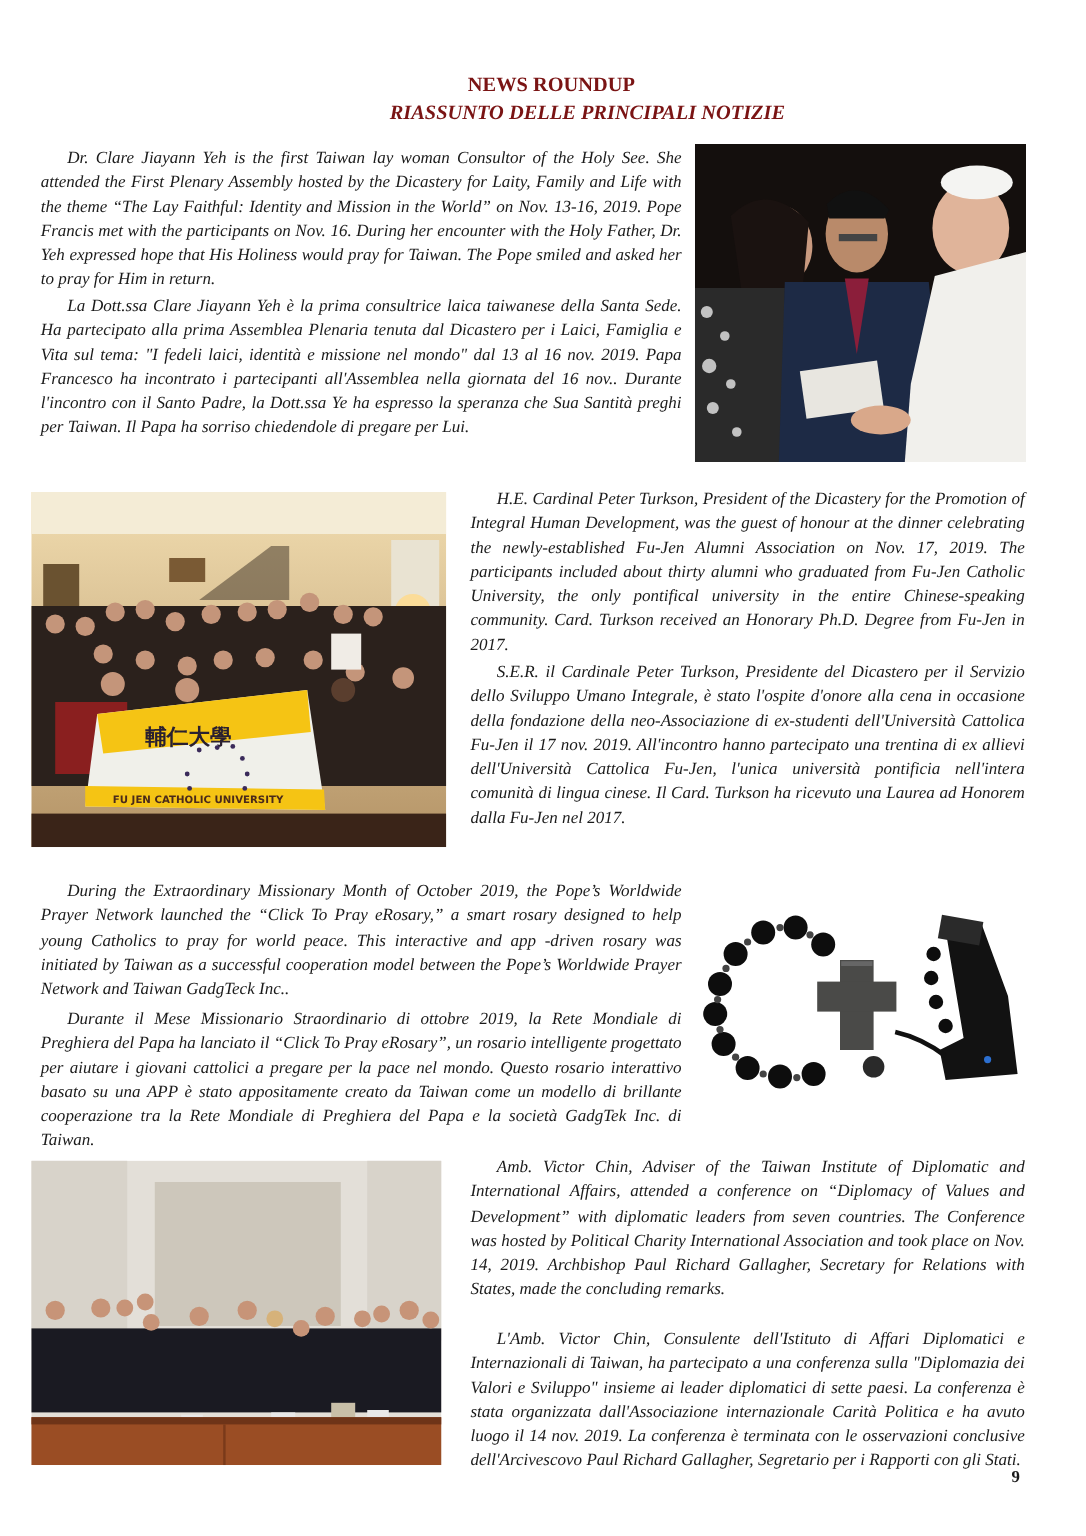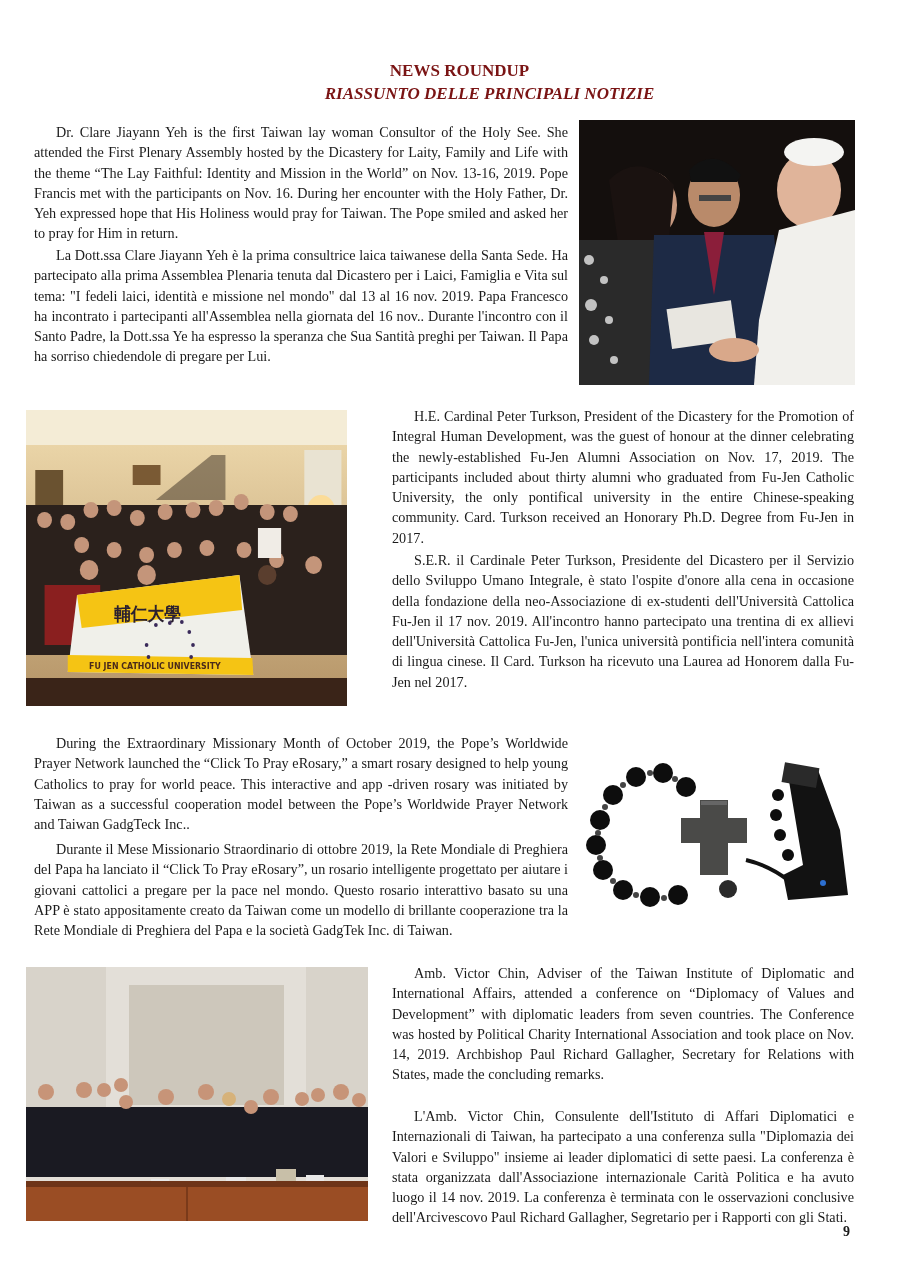--- a/index.html
+++ b/index.html
@@ -11,21 +11,21 @@
     .title {
       position: absolute; left: 0; width: 905px; text-align: center;
       color: #7a1414; font-weight: bold; margin: 0;
     }
     .title-en { top: 61px; font-size: 17px; left: 7px; }
     .title-it { top: 84px; font-size: 17px; font-style: italic; left: 37px; }
 
     .para {
       position: absolute; margin: 0;
       font-size: 14.2px; line-height: 20.3px;
-      text-align: justify; text-indent: 22px;
+      text-align: justify; text-indent: 22px; font-style: italic;
     }
     .para.it { }
 
     .photo {
       position: absolute; overflow: hidden;
     }
     .photo svg { display: block; width: 100%; height: 100%; }
 
     .page-number {
       position: absolute; left: 843px; top: 1224px;
@@ -64,21 +64,21 @@
     <rect x="90" y="185" width="65" height="40" fill="#e8e6e0" transform="rotate(-8 120 205)"></rect>
 
     <ellipse cx="230" cy="70" rx="32" ry="38" fill="#e0b49a"></ellipse>
     <ellipse cx="235" cy="32" rx="30" ry="14" fill="#f4f4f2"></ellipse>
     <path d="M200 110 L276 90 L276 265 L175 265 L180 200 Z" fill="#f1f0ec"></path>
 
     <ellipse cx="155" cy="230" rx="25" ry="12" fill="#d9a88a"></ellipse>
   </svg>
 </div>
 
-<div class="photo" style="left:26px; top:410px; width:321px; height:296px;">
+<div class="photo" style="left:26px; top:410px; width:346px; height:296px;">
   <svg viewBox="0 0 346 296" preserveAspectRatio="none">
     <defs>
       <linearGradient id="wall" x1="0" y1="0" x2="0" y2="1">
         <stop offset="0" stop-color="#f1ddb0"></stop>
         <stop offset="1" stop-color="#b49366"></stop>
       </linearGradient>
     </defs>
     <rect width="346" height="296" fill="url(#wall)"></rect>
     <rect x="0" y="0" width="346" height="35" fill="#f4ecd6"></rect>
     <rect x="10" y="60" width="30" height="35" fill="#6a5230"></rect>

